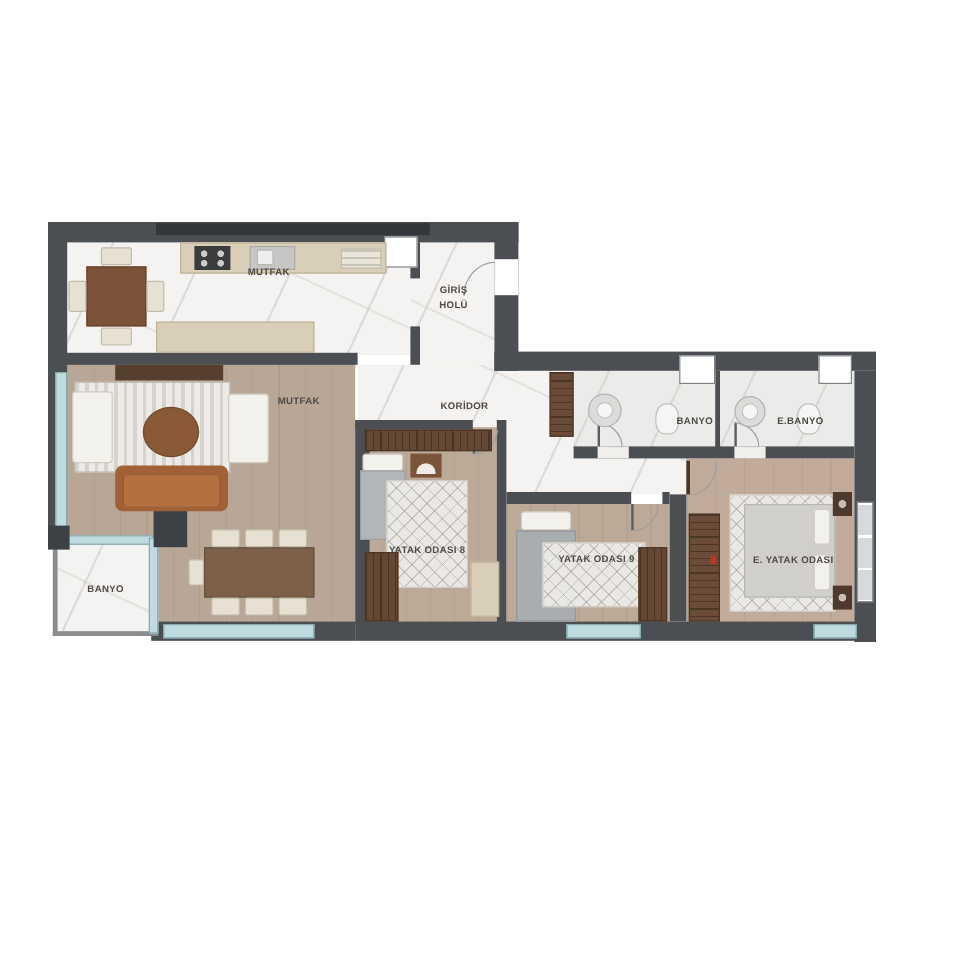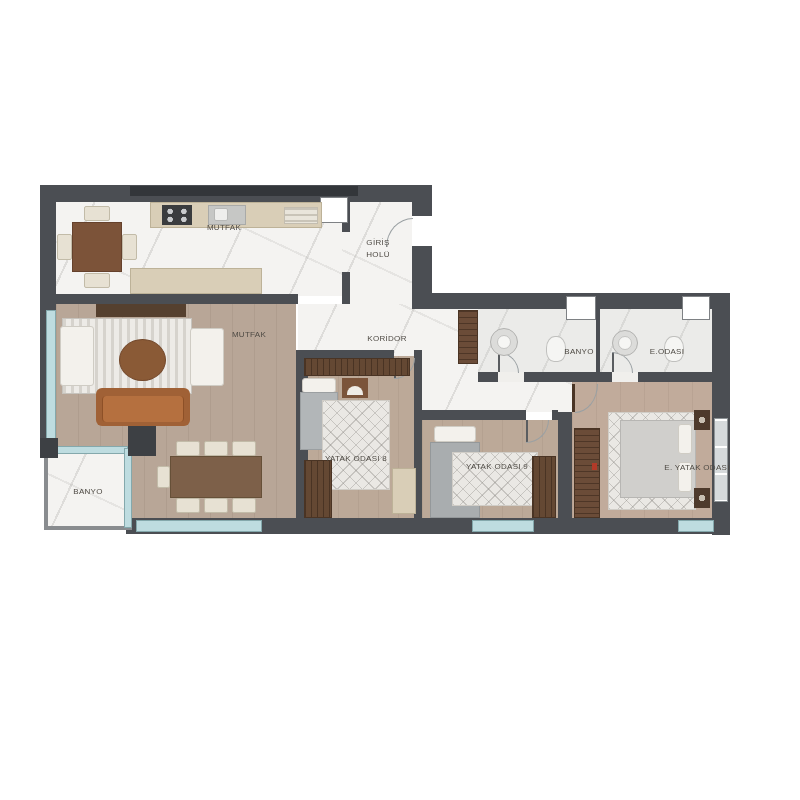--- a/index.html
+++ b/index.html
@@ -26,21 +26,21 @@
   .whitef{background:#f3f1ec;border:1px solid #cfccc4;box-sizing:border-box;border-radius:3px;}
   .rugstripe{background:repeating-linear-gradient(90deg,#d6d3cd 0 3px,#edebe7 3px 8px);border:1px solid #c6c3bd;box-sizing:border-box;}
   .rugdiamond{background:
     repeating-linear-gradient(45deg, rgba(125,122,117,.32) 0 1px, transparent 1px 9px),
     repeating-linear-gradient(-45deg, rgba(125,122,117,.32) 0 1px, transparent 1px 9px),
     #eae8e4;border:1px solid #d0cdc7;box-sizing:border-box;}
   .wardV{background:repeating-linear-gradient(90deg, rgba(30,18,10,.38) 0 1px, transparent 1px 6px), #644833;border:1px solid #4a3424;box-sizing:border-box;}
   .wardH{background:repeating-linear-gradient(180deg, rgba(30,18,10,.38) 0 1px, transparent 1px 6px), #6b4c38;border:1px solid #4a3424;box-sizing:border-box;}
   .win{background:#ffffff;border:1px solid #7e8184;box-sizing:border-box;}
   .leaf{background:#5a5d60;}
-  .lbl{font-size:8px;font-weight:normal;color:#4e4a44;letter-spacing:.3px;white-space:nowrap;
+  .lbl{font-size:8px;font-weight:bold;color:#4e4a44;letter-spacing:.3px;white-space:nowrap;
        transform:translate(-50%,-50%);text-align:center;line-height:11px;}
   .circle{border-radius:50%;}
 </style>
 </head>
 <body>
 
 <div id="canvas">
 
   <div class="a marble" style="left:56px;top:202px;width:286px;height:94px;"></div>
   <div class="a marble" style="left:342px;top:202px;width:70px;height:102px;"></div>
@@ -166,19 +166,19 @@
   <div class="a" style="left:694px;top:410px;width:16px;height:20px;background:radial-gradient(circle at 50% 50%, #c8bfb2 0 3px, transparent 3.5px), #4e3a2c;"></div>
   <div class="a" style="left:694px;top:488px;width:16px;height:20px;background:radial-gradient(circle at 50% 50%, #c8bfb2 0 3px, transparent 3.5px), #4e3a2c;"></div>
   <div class="a" style="left:592px;top:463px;width:5px;height:7px;background:#b23a28;"></div>
 
   <div class="a lbl" style="left:224px;top:227px;">MUTFAK</div>
   <div class="a lbl" style="left:378px;top:242px;">GİRİŞ</div>
   <div class="a lbl" style="left:378px;top:254px;">HOLÜ</div>
   <div class="a lbl" style="left:249px;top:334px;">MUTFAK</div>
   <div class="a lbl" style="left:387px;top:338px;">KORİDOR</div>
   <div class="a lbl" style="left:539px;top:351px;margin-left:40px;">BANYO</div>
-  <div class="a lbl" style="left:667px;top:351px;">E.ODASI</div>
+  <div class="a lbl" style="left:667px;top:351px;">E.BANYO</div>
   <div class="a lbl" style="left:356px;top:458px;">YATAK ODASI 8</div>
   <div class="a lbl" style="left:497px;top:466px;">YATAK ODASI 9</div>
-  <div class="a lbl" style="left:678px;top:467px;padding-left:38px;">E. YATAK ODASI</div>
+  <div class="a lbl" style="left:642px;top:467px;padding-left:38px;">E. YATAK ODASI</div>
   <div class="a lbl" style="left:88px;top:491px;">BANYO</div>
 
 </div>
 
 </body></html>

